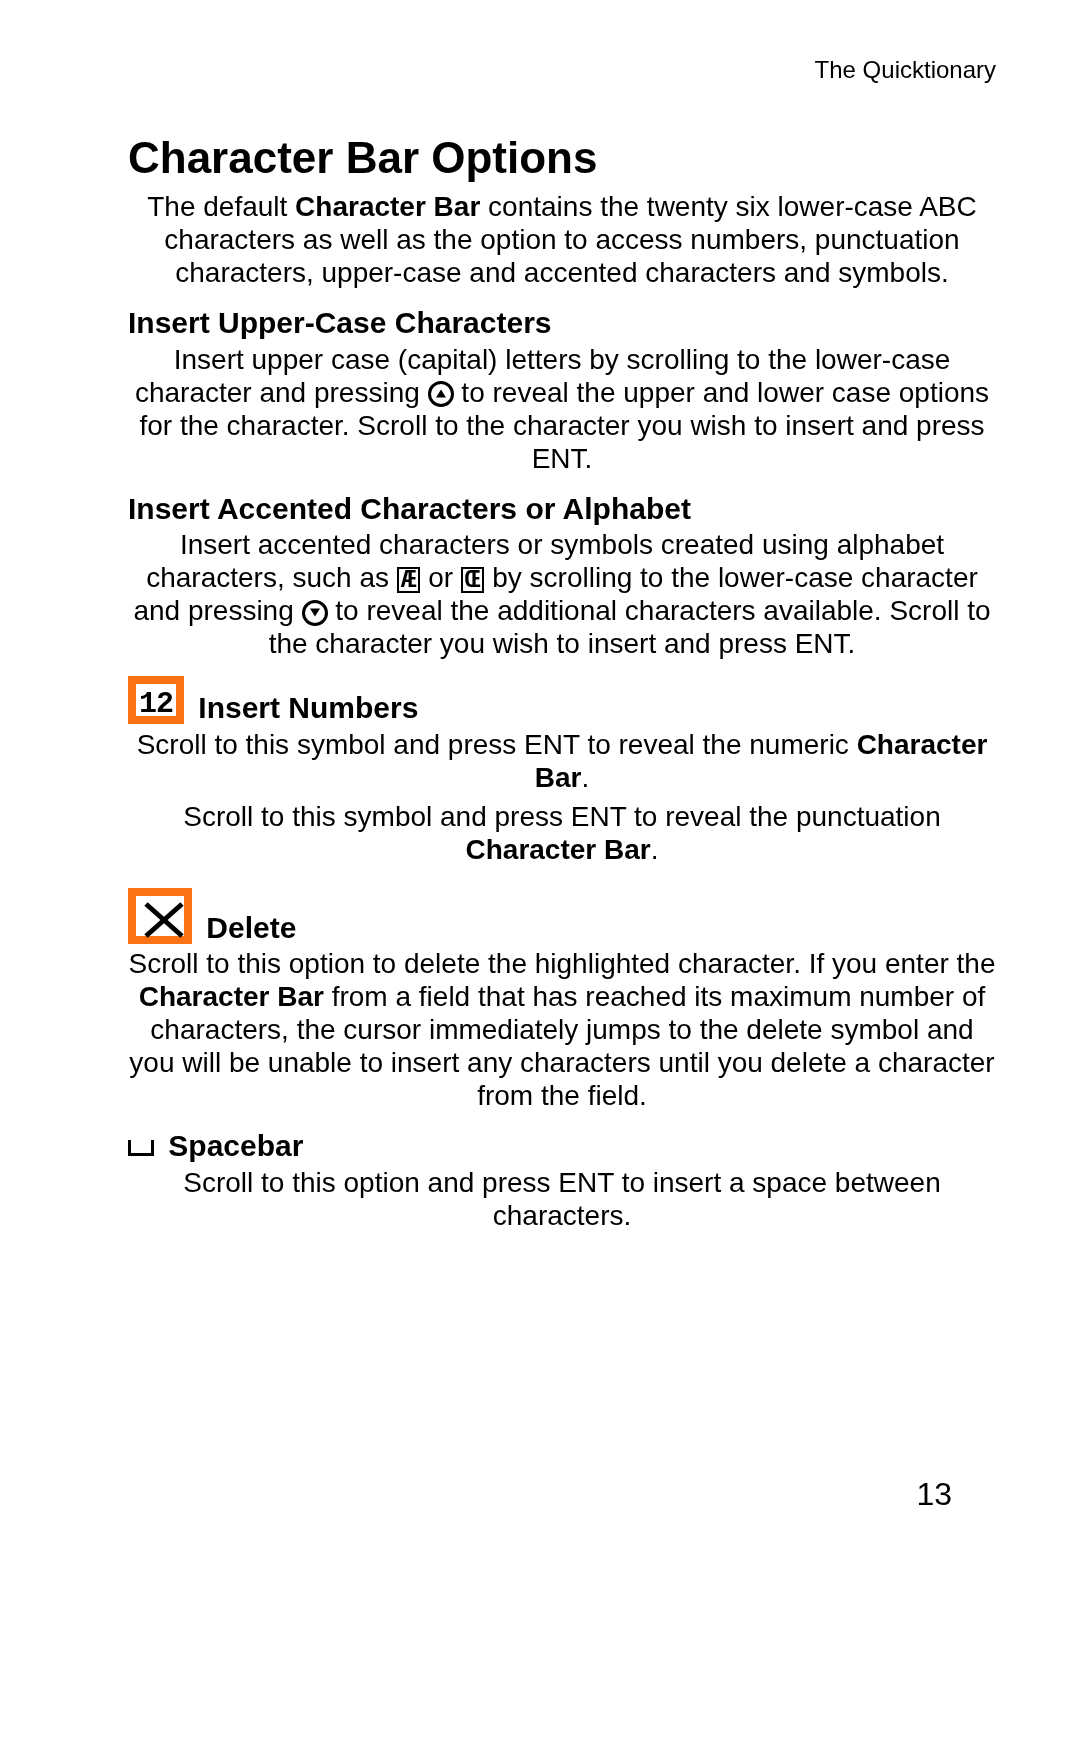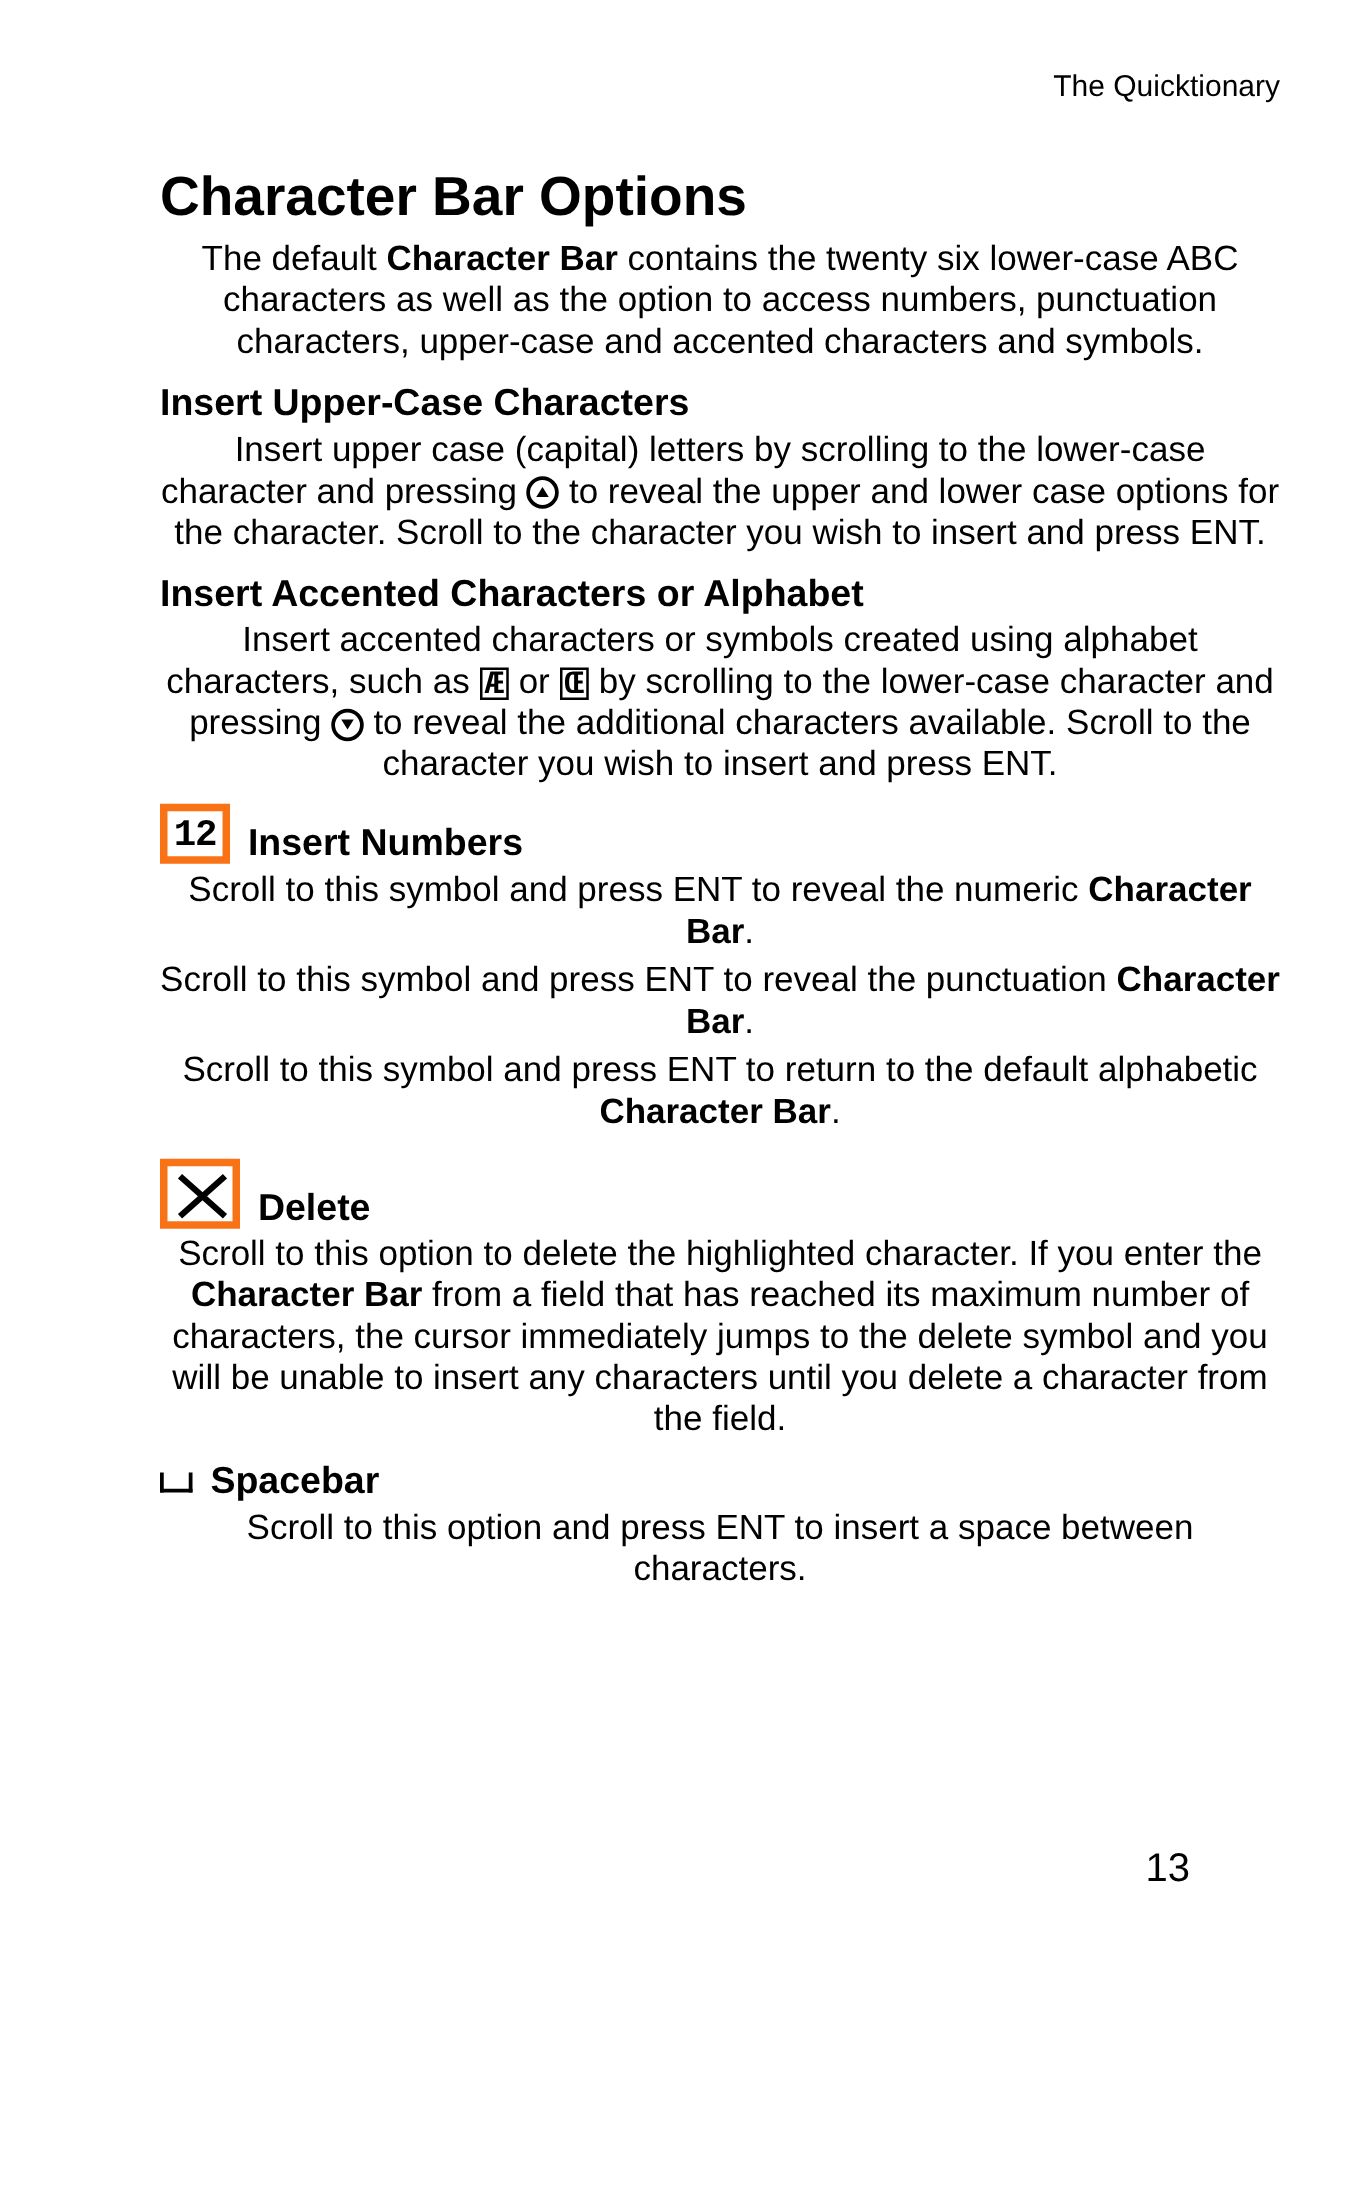--- a/index.html
+++ b/index.html
@@ -6,21 +6,21 @@
     margin: 0;
     padding: 0;
     background: #fff;
     font-family: Arial, Helvetica, sans-serif;
     color: #000;
   }
   .page {
     width: 1080px;
     height: 1554px;
     box-sizing: border-box;
-    padding: 56px 56px 40px 128px;
+    padding: 56px 84px 40px 128px;
     position: relative;
     font-size: 28px;
     line-height: 1.18;
   }
   .running-header {
     text-align: right;
     font-size: 24px;
     margin-bottom: 48px;
   }
   h1.title {
@@ -36,21 +36,21 @@
   p.body {
     margin: 0 0 6px 0;
     text-align: center;
   }
   .bold { font-weight: bold; }
   .icon-box {
     display: inline-block;
     vertical-align: text-bottom;
     width: 56px;
     height: 48px;
-    border: 6px solid #f97316;
+    border: 8px solid #f97316;
     box-sizing: border-box;
     text-align: center;
     font-family: "Courier New", monospace;
     font-weight: bold;
     font-size: 30px;
     line-height: 40px;
     margin-right: 6px;
     letter-spacing: -1px;
   }
   .icon-box.big {
@@ -134,23 +134,20 @@
     <span class="icon-box">12</span><span> Insert Numbers</span>
   </h2>
   <p class="body">
     <span>Scroll to this symbol and press ENT to reveal the numeric </span><span class="bold">Character Bar</span><span>.</span>
   </p>
 
   <p class="body">
     <span>Scroll to this symbol and press ENT to reveal the punctuation </span><span class="bold">Character Bar</span><span>.</span>
   </p>
 
-  <p class="body">
-    <span>Scroll to this symbol and press ENT to return to the default alphabetic </span><span class="bold">Character Bar</span><span>.</span>
-  </p>
 
   <h2 class="subhead" style="margin-top:22px">
     <span class="icon-box big icon-x">
       <svg width="56" height="48" viewBox="0 0 56 48">
         <line x1="10" y1="8" x2="46" y2="40" stroke="#000" stroke-width="5"></line>
         <line x1="46" y1="8" x2="10" y2="40" stroke="#000" stroke-width="5"></line>
       </svg>
     </span><span> Delete</span>
   </h2>
   <p class="body">

